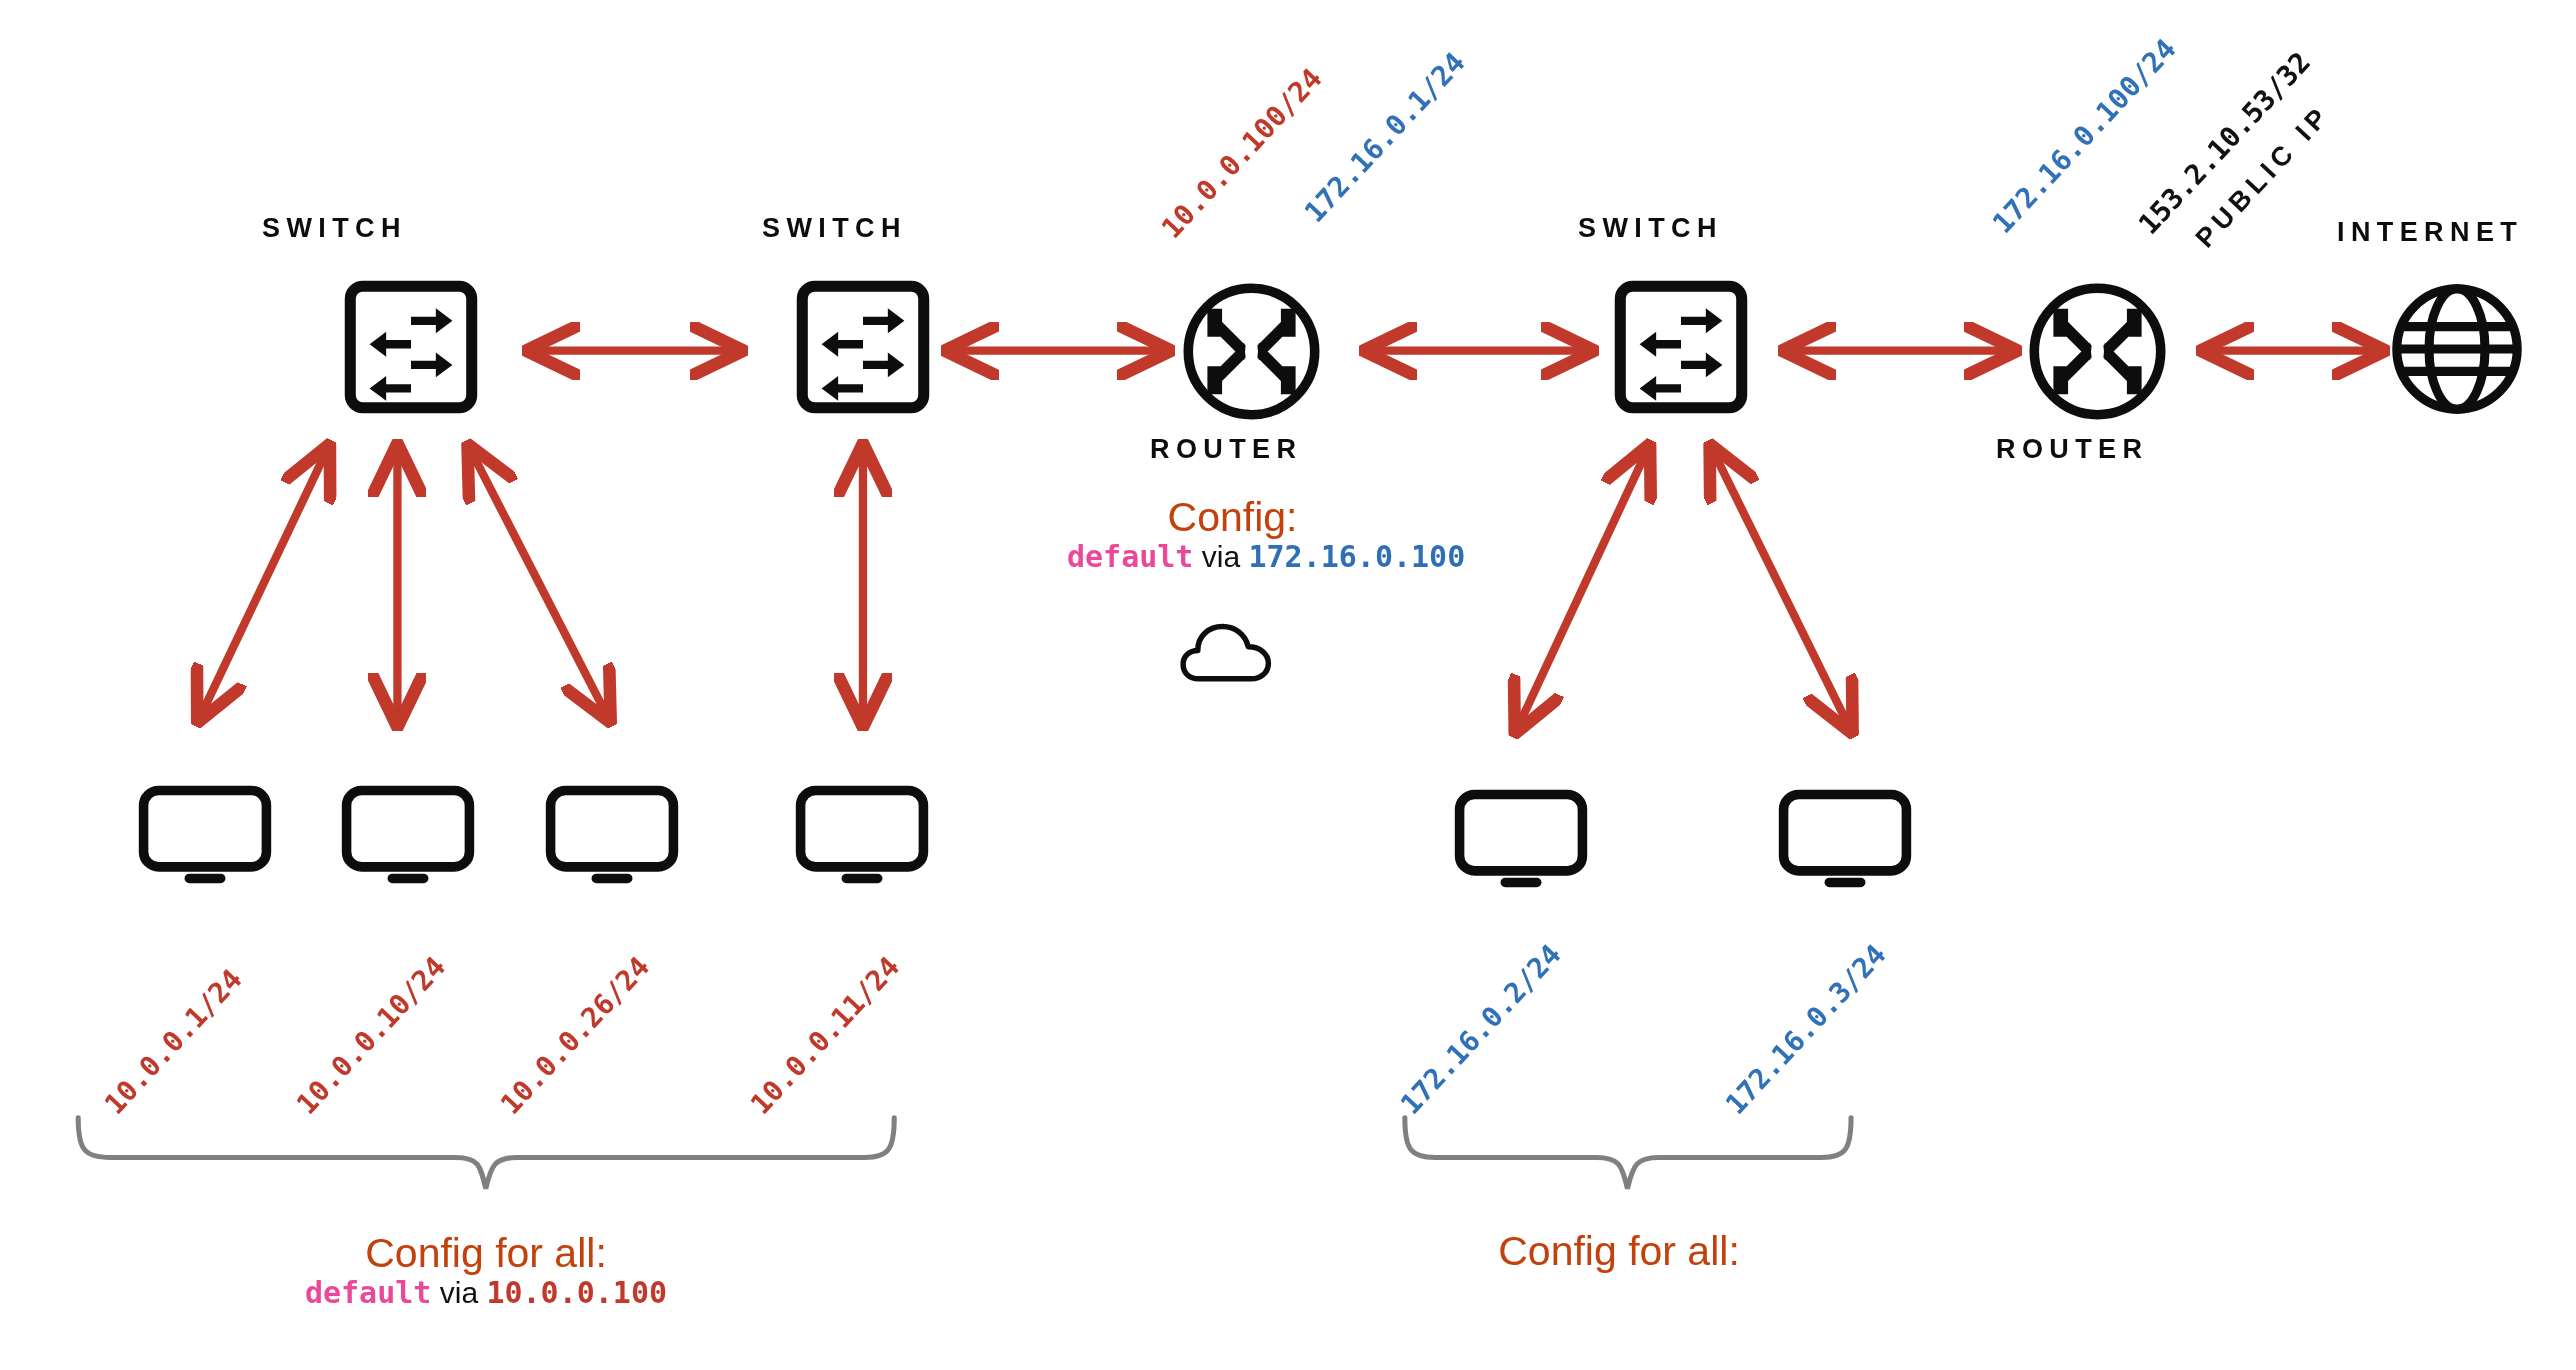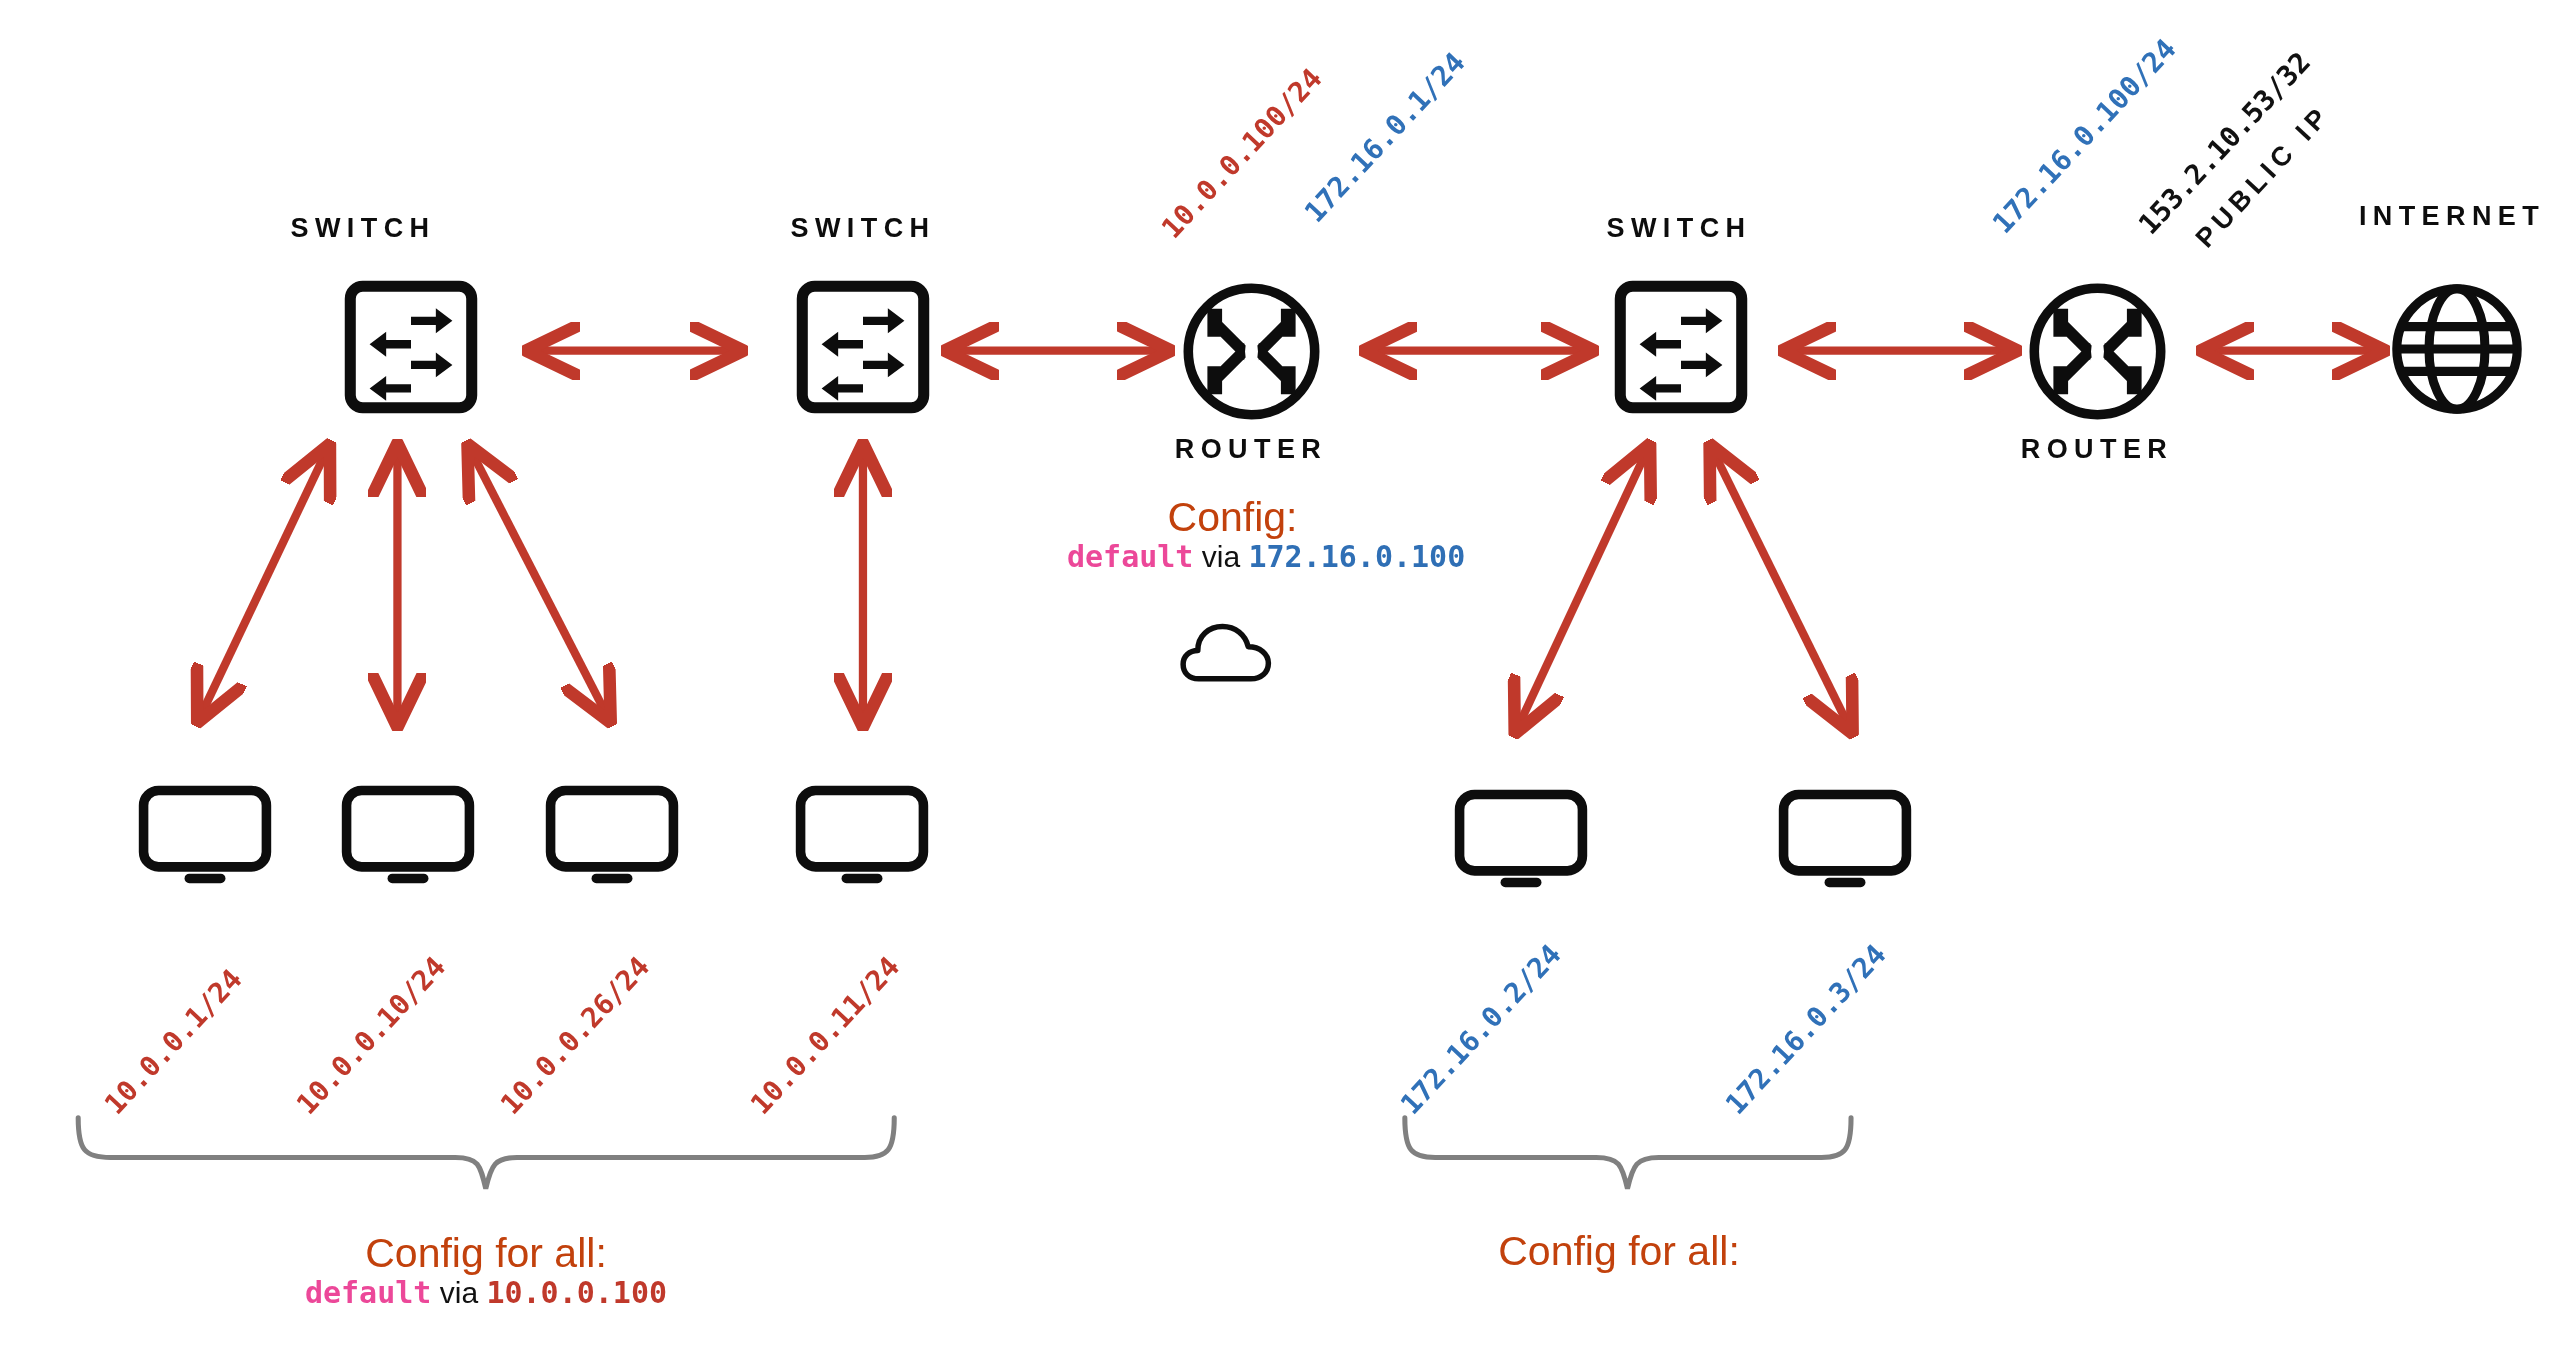--- a/index.html
+++ b/index.html
@@ -8,21 +8,21 @@
   #stage{position:absolute;left:0;top:0;width:2576px;height:1371px;}
   .node{position:absolute;}
   .dev-label{
     position:absolute;
     font-family:"Liberation Sans", sans-serif;
     font-weight:700;
     font-size:27px;
     letter-spacing:6.4px;
     color:#0d0d0d;
     white-space:nowrap;
-    text-align:center;
+    text-align:left;
   }
   .ipcap{
     position:absolute;
     font-family:"DejaVu Sans Mono", monospace;
     font-weight:700;
     font-size:28px;
     white-space:nowrap;
     transform-origin:0 50%;
   }
   .ip-red{color:#c0392b;}
@@ -172,21 +172,21 @@
         <path d="M54 54 L70 70 l0 9 10 0 0 -19 -9 0 -16 -16 z"></path>
       </g>
     </svg>
   </div>
   <div class="dev-label" style="left:1996px;top:434px;width:202px;">ROUTER</div>
 
   <div class="ipcap ip-blue" style="left:1998px;top:212px;transform:rotate(-47deg);">172.16.0.100/24</div>
   <div class="ipcap ip-black" style="left:2144px;top:213px;transform:rotate(-47deg);">153.2.10.53/32</div>
   <div class="pubip" style="left:2201px;top:228px;transform:rotate(-47deg);">PUBLIC IP</div>
 
-  <div class="dev-label" style="left:2337px;top:201px;width:230px;">INTERNET</div>
+  <div class="dev-label" style="left:2337px;top:217px;width:230px;">INTERNET</div>
   <div class="node" style="left:2387px;top:279px;">
     <svg width="140" height="140" viewBox="0 0 100 100">
       <g fill="none" stroke="#0d0d0d" stroke-width="6.5">
         <circle cx="50" cy="50" r="43"></circle>
         <ellipse cx="50" cy="50" rx="20" ry="43"></ellipse>
         <line x1="9" y1="34" x2="91" y2="34"></line>
         <line x1="7" y1="50" x2="93" y2="50"></line>
         <line x1="9" y1="66" x2="91" y2="66"></line>
       </g>
     </svg>

